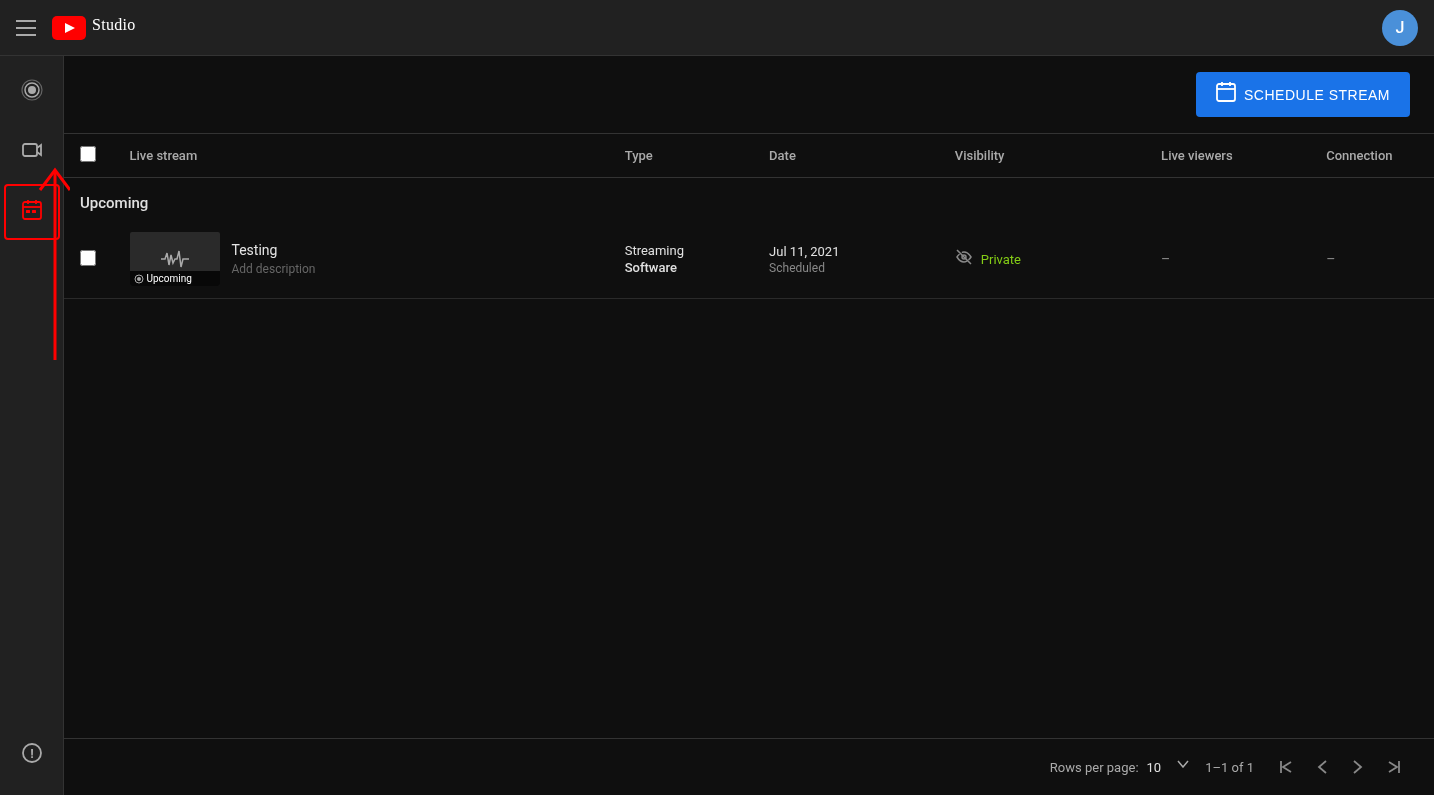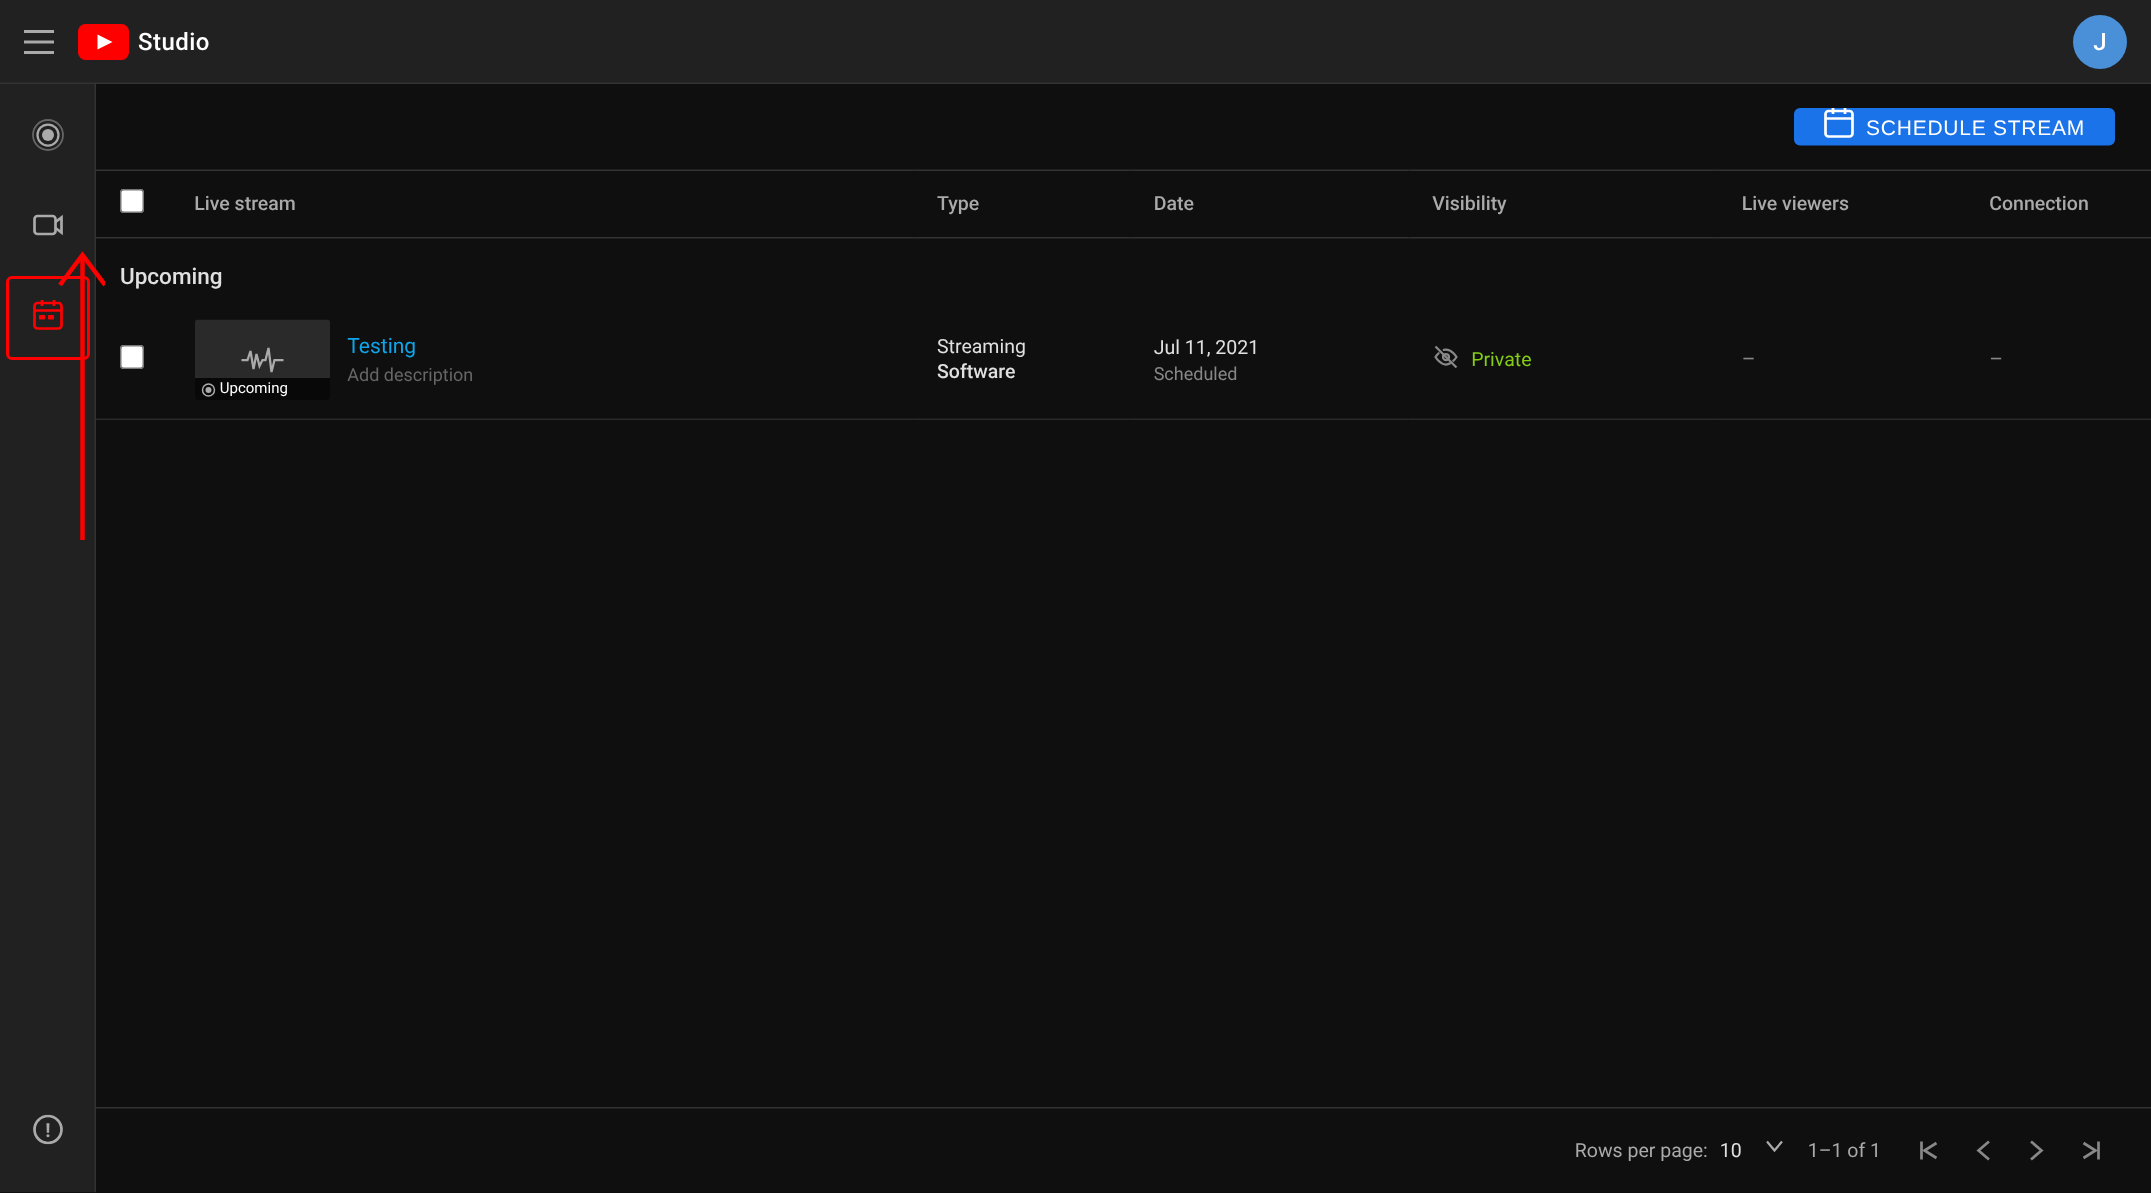--- a/index.html
+++ b/index.html
@@ -38,23 +38,24 @@
       cursor: pointer;
     }
     .hamburger-icon span {
       display: block;
       width: 20px;
       height: 2px;
       background: #aaa;
     }
     .logo {
       display: flex;
-      align-items: center;
+      align-items: flex-start;
       gap: 6px;
       cursor: pointer;
+      font-family: Liberation Serif, serif;
     }
     .yt-logo-icon {
       width: 34px;
       height: 24px;
     }
     .logo-text {
       font-size: 16px;
       font-weight: 500;
       color: #fff;
       letter-spacing: 0.3px;
@@ -129,21 +130,21 @@
       flex-shrink: 0;
     }
     .schedule-btn {
       display: flex;
       align-items: center;
       gap: 8px;
       background: #1a73e8;
       color: #fff;
       border: none;
       border-radius: 4px;
-      padding: 0 20px;
+      padding: 10px 20px;
       font-size: 14px;
       font-weight: 500;
       cursor: pointer;
       letter-spacing: 0.5px;
       text-transform: uppercase;
     }
     .calendar-icon {
       font-size: 18px;
     }
 
@@ -224,21 +225,21 @@
       align-items: center;
       gap: 12px;
     }
     .stream-text {
       display: flex;
       flex-direction: column;
       gap: 4px;
     }
     .stream-title {
       font-size: 14px;
-      color: #0ea5e9;
+      color: #e5e5e5;
     }
     .stream-desc {
       font-size: 12px;
       color: #666;
     }
 
     .type-primary {
       font-size: 13px;
       color: #e0e0e0;
     }

